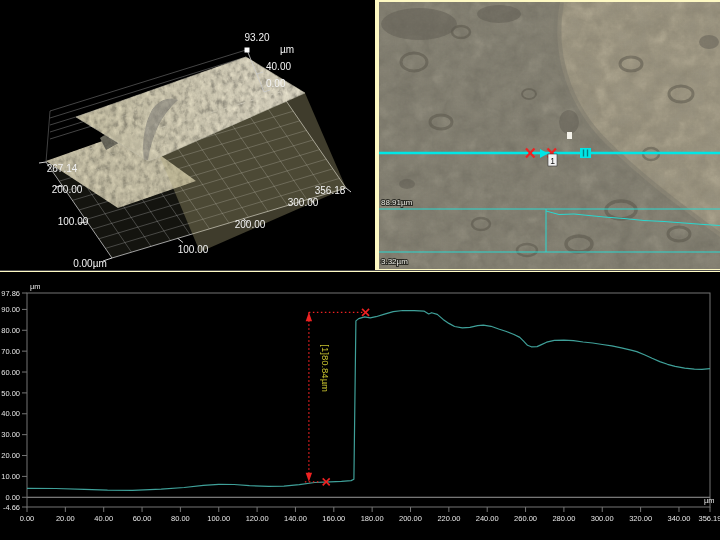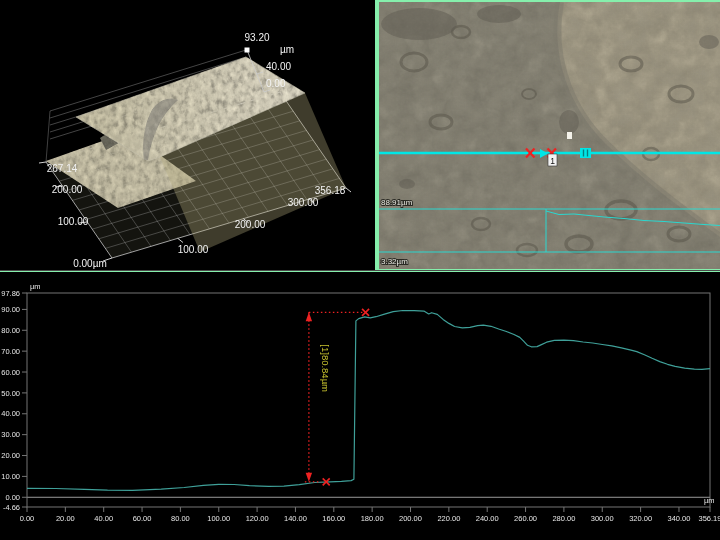--- a/index.html
+++ b/index.html
@@ -1,16 +1,16 @@
 <!DOCTYPE html>
 <html><head>
 <meta charset="utf-8">
 <style>
   html,body{margin:0;padding:0;background:#000;}
-  #root{position:relative;width:720px;height:540px;background:#86efac;overflow:hidden;
+  #root{position:relative;width:720px;height:540px;background:#fef9c3;overflow:hidden;
         font-family:"Liberation Sans", sans-serif;}
   .panel{position:absolute;}
   svg text{font-family:"Liberation Sans", sans-serif;}
   #divider{position:absolute;left:0;top:270px;width:720px;height:1px;background:#4a4a4a;}
 </style>
 </head>
 <body>
 
 <div id="root">
 

